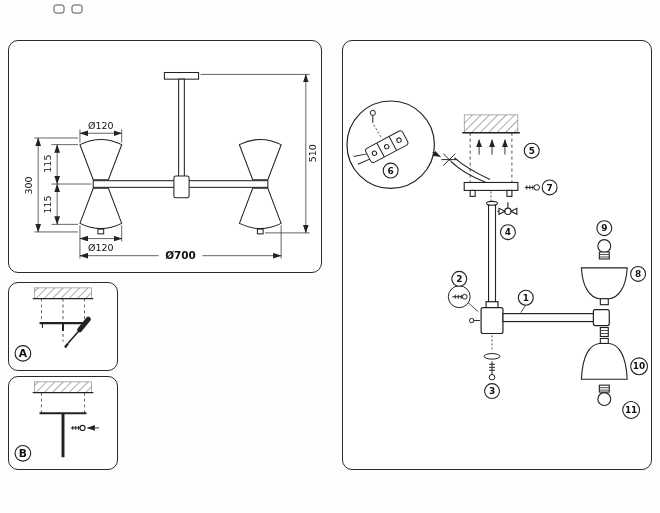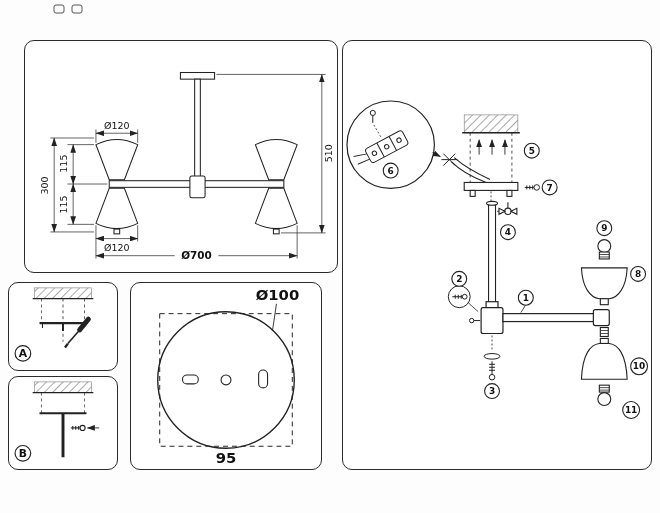--- a/index.html
+++ b/index.html
@@ -1,20 +1,20 @@
 <!DOCTYPE html>
 <html><head>
 <meta charset="utf-8">
 <style>
   html,body{margin:0;padding:0;background:#ffffff;}
   .sheet{position:relative;width:660px;height:513px;background:#fdfdfd;overflow:hidden;
          font-family:"DejaVu Sans",sans-serif;}
   .panel{position:absolute;background:#ffffff;border:1.6px solid #2b2b2b;border-radius:10px;box-sizing:border-box;}
   .panel svg{display:block;width:100%;height:100%;}
-  #dim-panel{left:24px;top:40px;width:314px;height:233px;padding-left:14px;}
+  #dim-panel{left:8px;top:40px;width:314px;height:233px;padding-left:14px;}
   #step-a{left:8px;top:282px;width:110px;height:89px;}
   #step-b{left:8px;top:376px;width:110px;height:94px;}
   #plate-panel{left:130px;top:282px;width:192px;height:188px;}
   #assembly-panel{left:342px;top:40px;width:310px;height:430px;}
   #page-artifact{position:absolute;left:52px;top:4px;width:40px;height:12px;}
   text{fill:#111;stroke:none;}
   .dim{font:500 10px "DejaVu Sans",sans-serif;text-anchor:middle;}
   .dim-lg{font:600 11px "DejaVu Sans",sans-serif;text-anchor:middle;}
   .big{font:600 15px "DejaVu Sans",sans-serif;text-anchor:middle;}
   .step{font:700 11px "DejaVu Sans",sans-serif;text-anchor:middle;}
@@ -138,34 +138,20 @@
           <line x1="71" y1="50" x2="71" y2="54"></line>
           <circle cx="75" cy="52" r="2.6" fill="#fff"></circle>
           <line x1="92" y1="52" x2="80" y2="52" marker-end="url(#ba)" stroke-width="0.9"></line>
         </g>
       </g>
       <circle cx="14" cy="78" r="8" fill="#fff" stroke="#222" stroke-width="1.2"></circle>
       <text class="step" x="14" y="82">B</text>
     </svg>
   </section>
 
-  <section class="panel" id="plate-panel">
-    <svg viewBox="0 0 192 188">
-      <circle cx="96" cy="98" r="69" fill="#fff" stroke="#222" stroke-width="1.4"></circle>
-      <rect x="29" y="31" width="134" height="134" fill="none" stroke="#222" stroke-width="1" stroke-dasharray="5 4"></rect>
-      <g stroke="#222" fill="#fff" stroke-width="1.1">
-        <rect x="52" y="93" width="16" height="9" rx="4.5"></rect>
-        <circle cx="96" cy="98" r="5"></circle>
-        <rect x="129" y="88" width="9" height="18" rx="4.5"></rect>
-      </g>
-      <line x1="147" y1="21" x2="143" y2="48" stroke="#222" stroke-width="0.9"></line>
-      <text class="big" x="148" y="17">Ø100</text>
-      <text class="big" x="96" y="182">95</text>
-    </svg>
-  </section>
 
   <section class="panel" id="assembly-panel">
     <svg viewBox="0 0 310 430">
       <defs>
         <pattern id="mh" width="6" height="6" patternUnits="userSpaceOnUse" patternTransform="rotate(45)">
           <line x1="0" y1="0" x2="0" y2="6" stroke="#555" stroke-width="1"></line>
         </pattern>
         <marker id="mAe" markerWidth="8" markerHeight="6" refX="7.5" refY="3" orient="auto" markerUnits="userSpaceOnUse">
             <path d="M0,0L8,3L0,6Z" fill="#222"></path>
           </marker>

